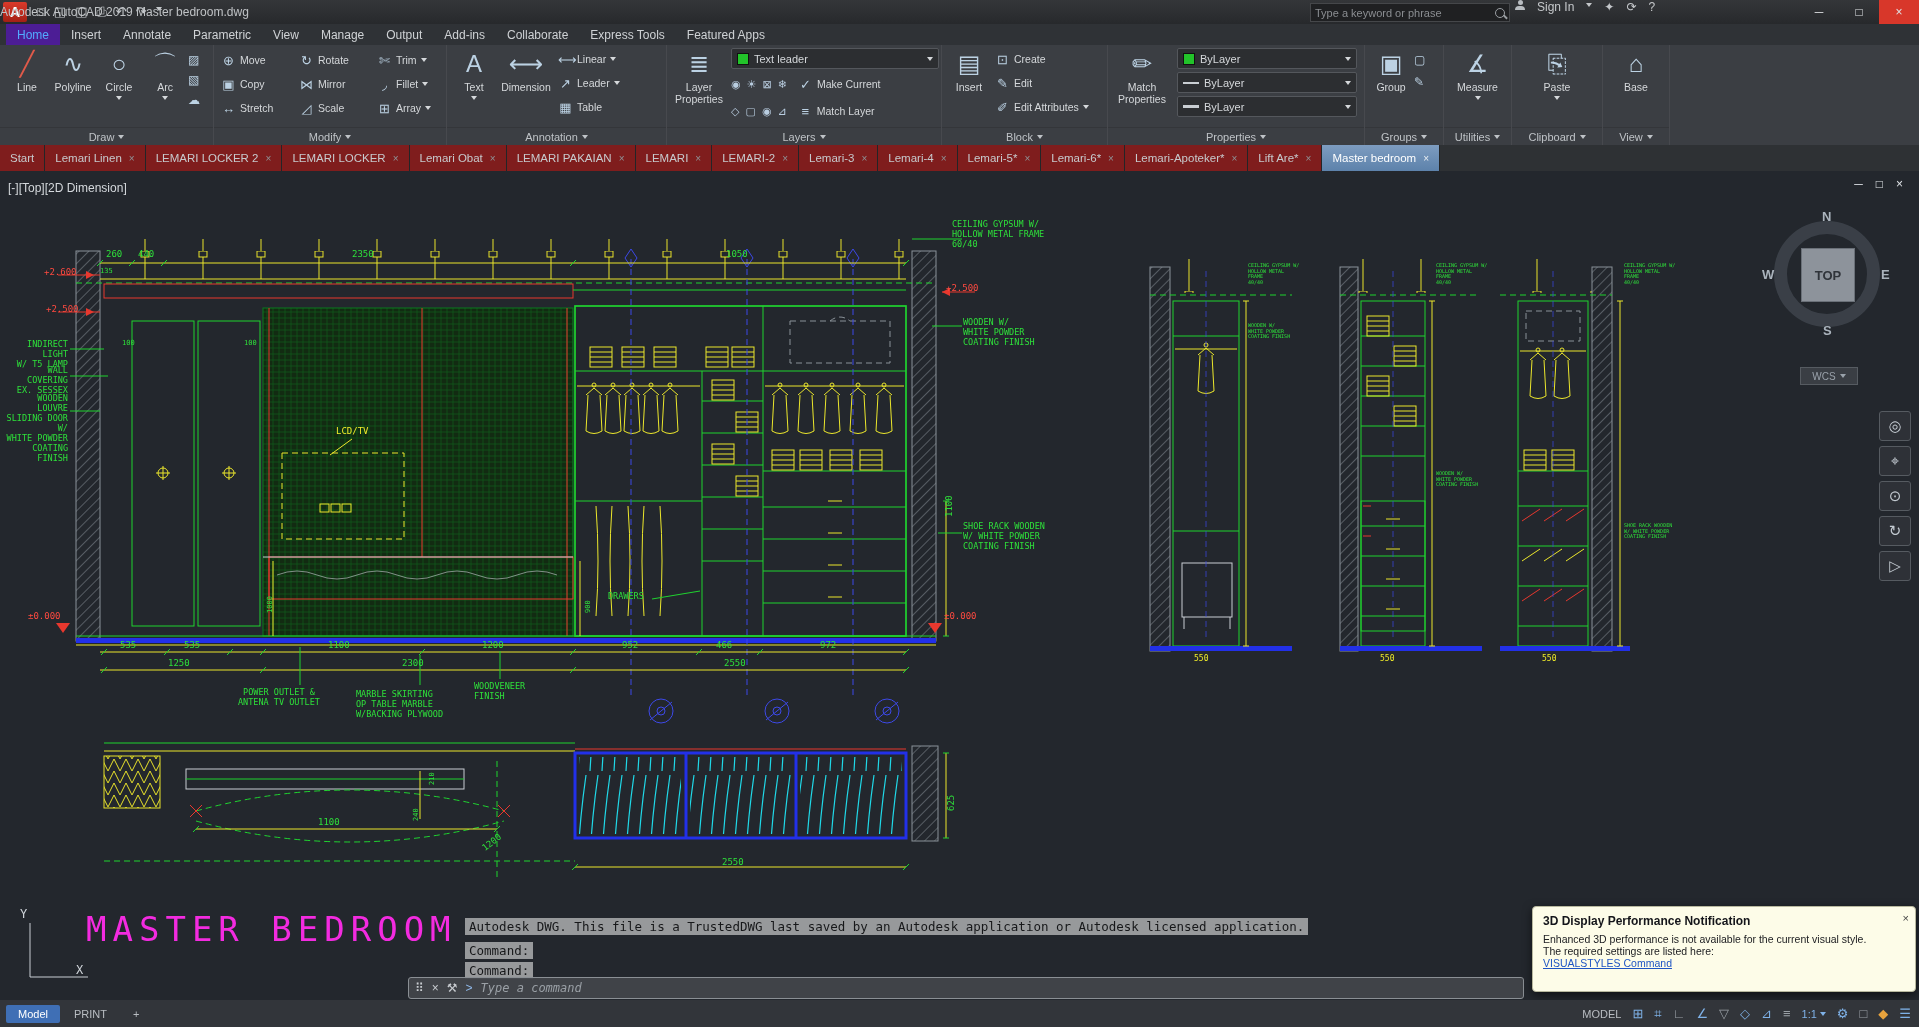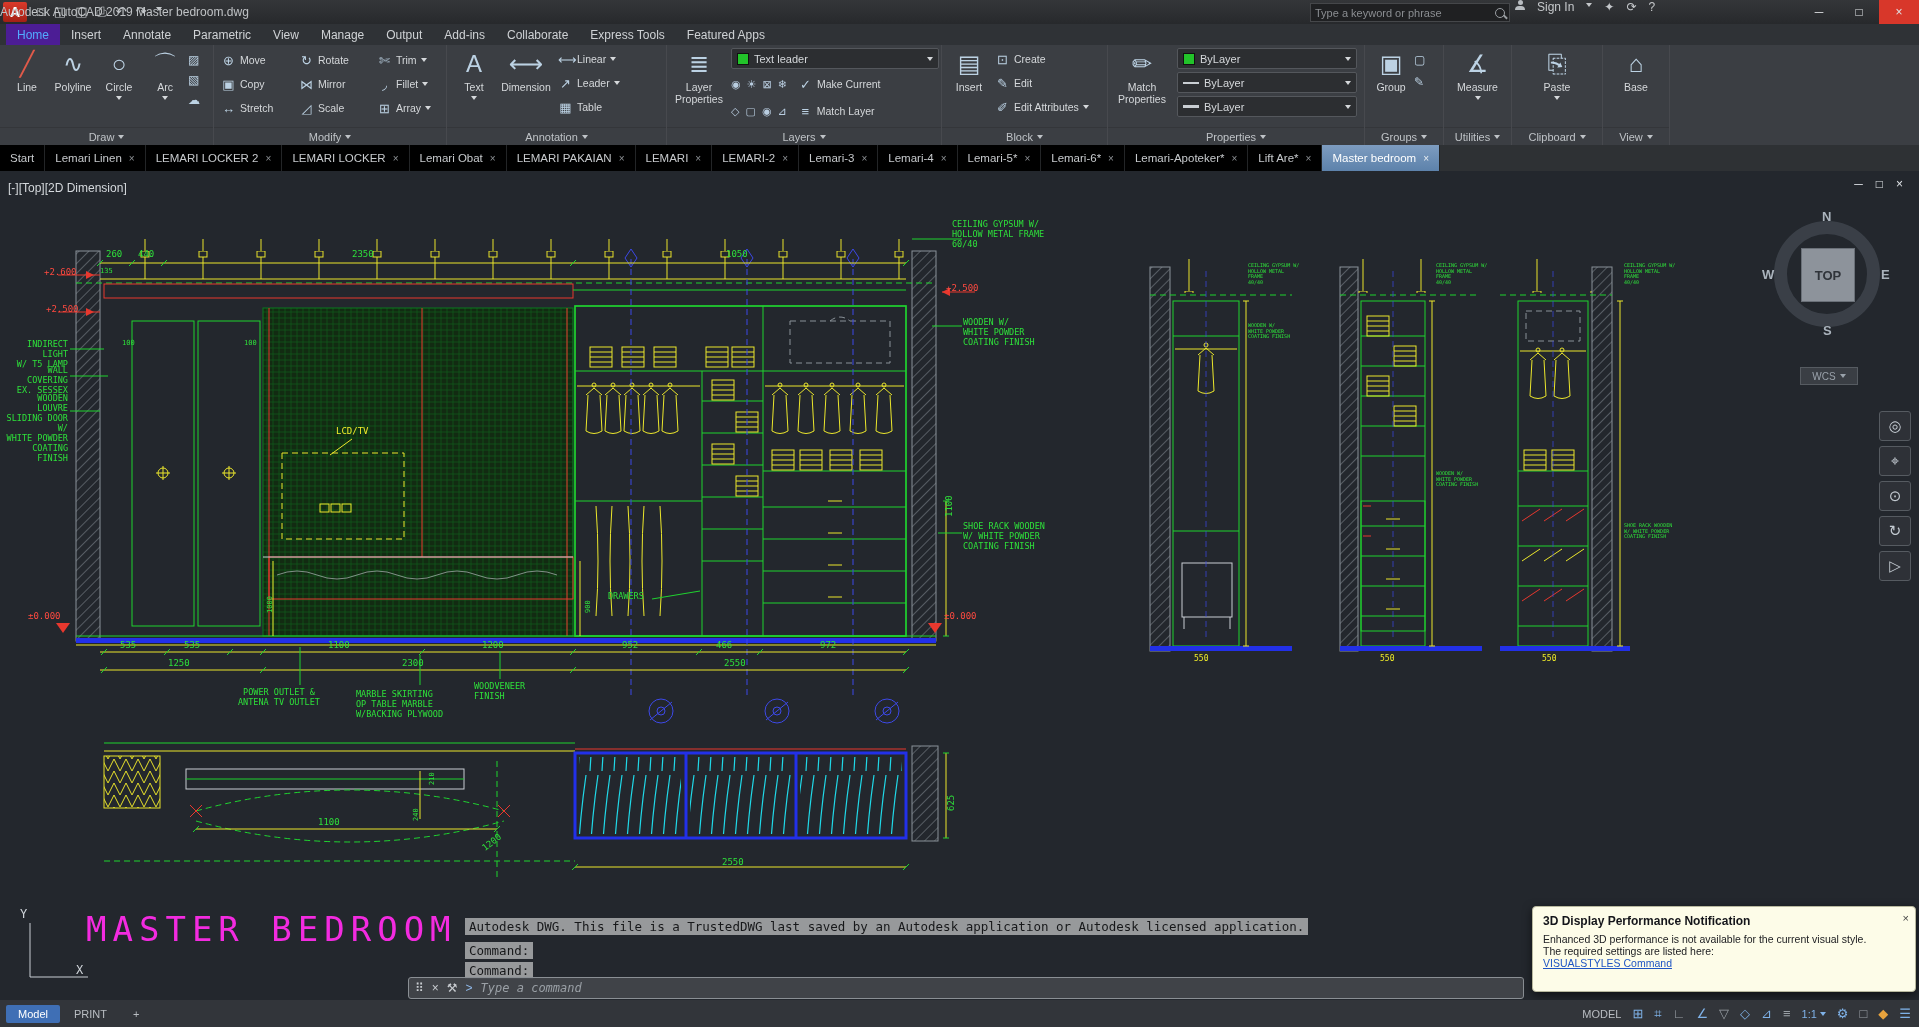--- a/index.html
+++ b/index.html
@@ -37,21 +37,21 @@
   .blabel{font-size:10.5px;text-align:center;white-space:pre-line;line-height:1.15;margin-top:2px;}
   .smallbtn{display:flex;align-items:center;gap:4px;height:24px;color:#d5d8db;font-size:10.5px;padding:0 3px;}
   .sicon{font-size:13px;color:#bcd2e4;width:15px;text-align:center;}
   .combo{height:19px;background:#2c2e31;border:1px solid #54575c;border-radius:2px;display:flex;align-items:center;gap:5px;padding:0 5px;color:#d5d8db;font-size:11px;}
   .swatch{width:10px;height:10px;background:#22c32a;border:1px solid #111;}
   .ltline{width:16px;border-top:2px solid #c9ced3;}
   .minirow{display:flex;gap:6px;align-items:center;color:#b9cde0;font-size:11px;}
 
   
   .filetabs{position:absolute;top:145px;left:0;width:1919px;height:26px;background:#2e3134;display:flex;align-items:stretch;border-bottom:1px solid #1f2124;}
-  .ftab{display:flex;align-items:center;gap:7px;padding:0 10px;background:#000000;border-right:1px solid #232527;color:#c7cacd;font-size:11.5px;white-space:nowrap;}
+  .ftab{display:flex;align-items:center;gap:7px;padding:0 10px;background:#7f1d1d;border-right:1px solid #232527;color:#c7cacd;font-size:11.5px;white-space:nowrap;}
   .ftab .x{color:#8f9397;font-size:10px;}
   .ftab.active{background:linear-gradient(#7d9cc0,#5d82ab);color:#fff;}
   .ftab.active .x{color:#e8edf2;}
 
   
   .canvas{position:absolute;top:171px;left:0;width:1919px;height:829px;background:#23272d;overflow:hidden;}
   .vplabel{position:absolute;left:8px;top:10px;color:#d4d8dc;font-size:12px;}
   .vpctrl{position:absolute;right:16px;top:6px;color:#dfe3e7;font-size:12px;display:flex;gap:13px;}
 
   

